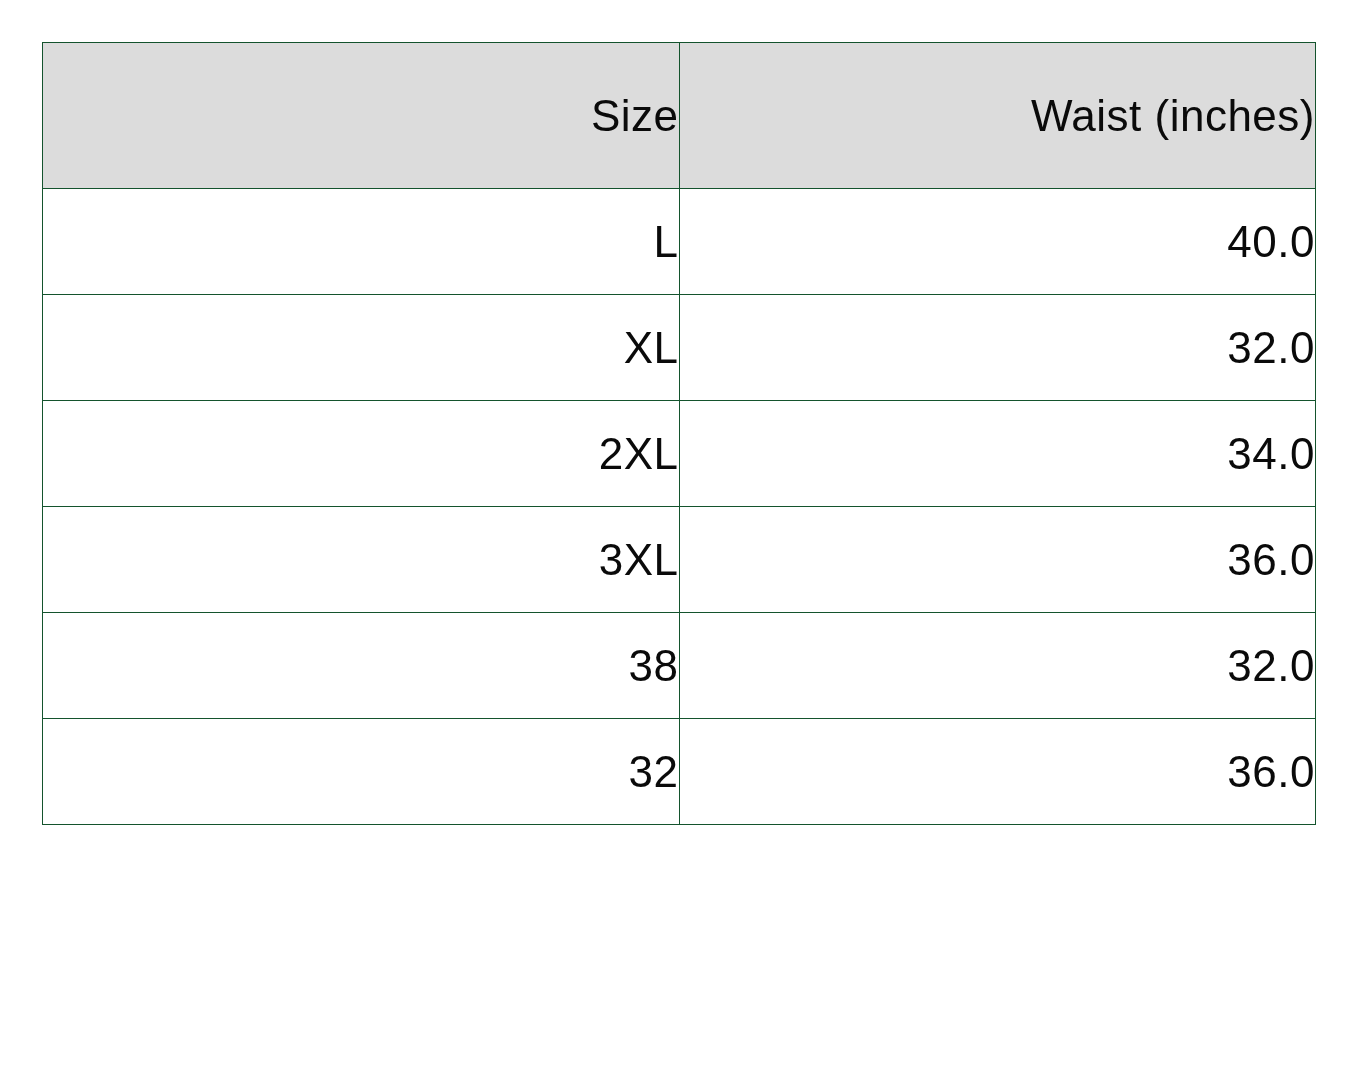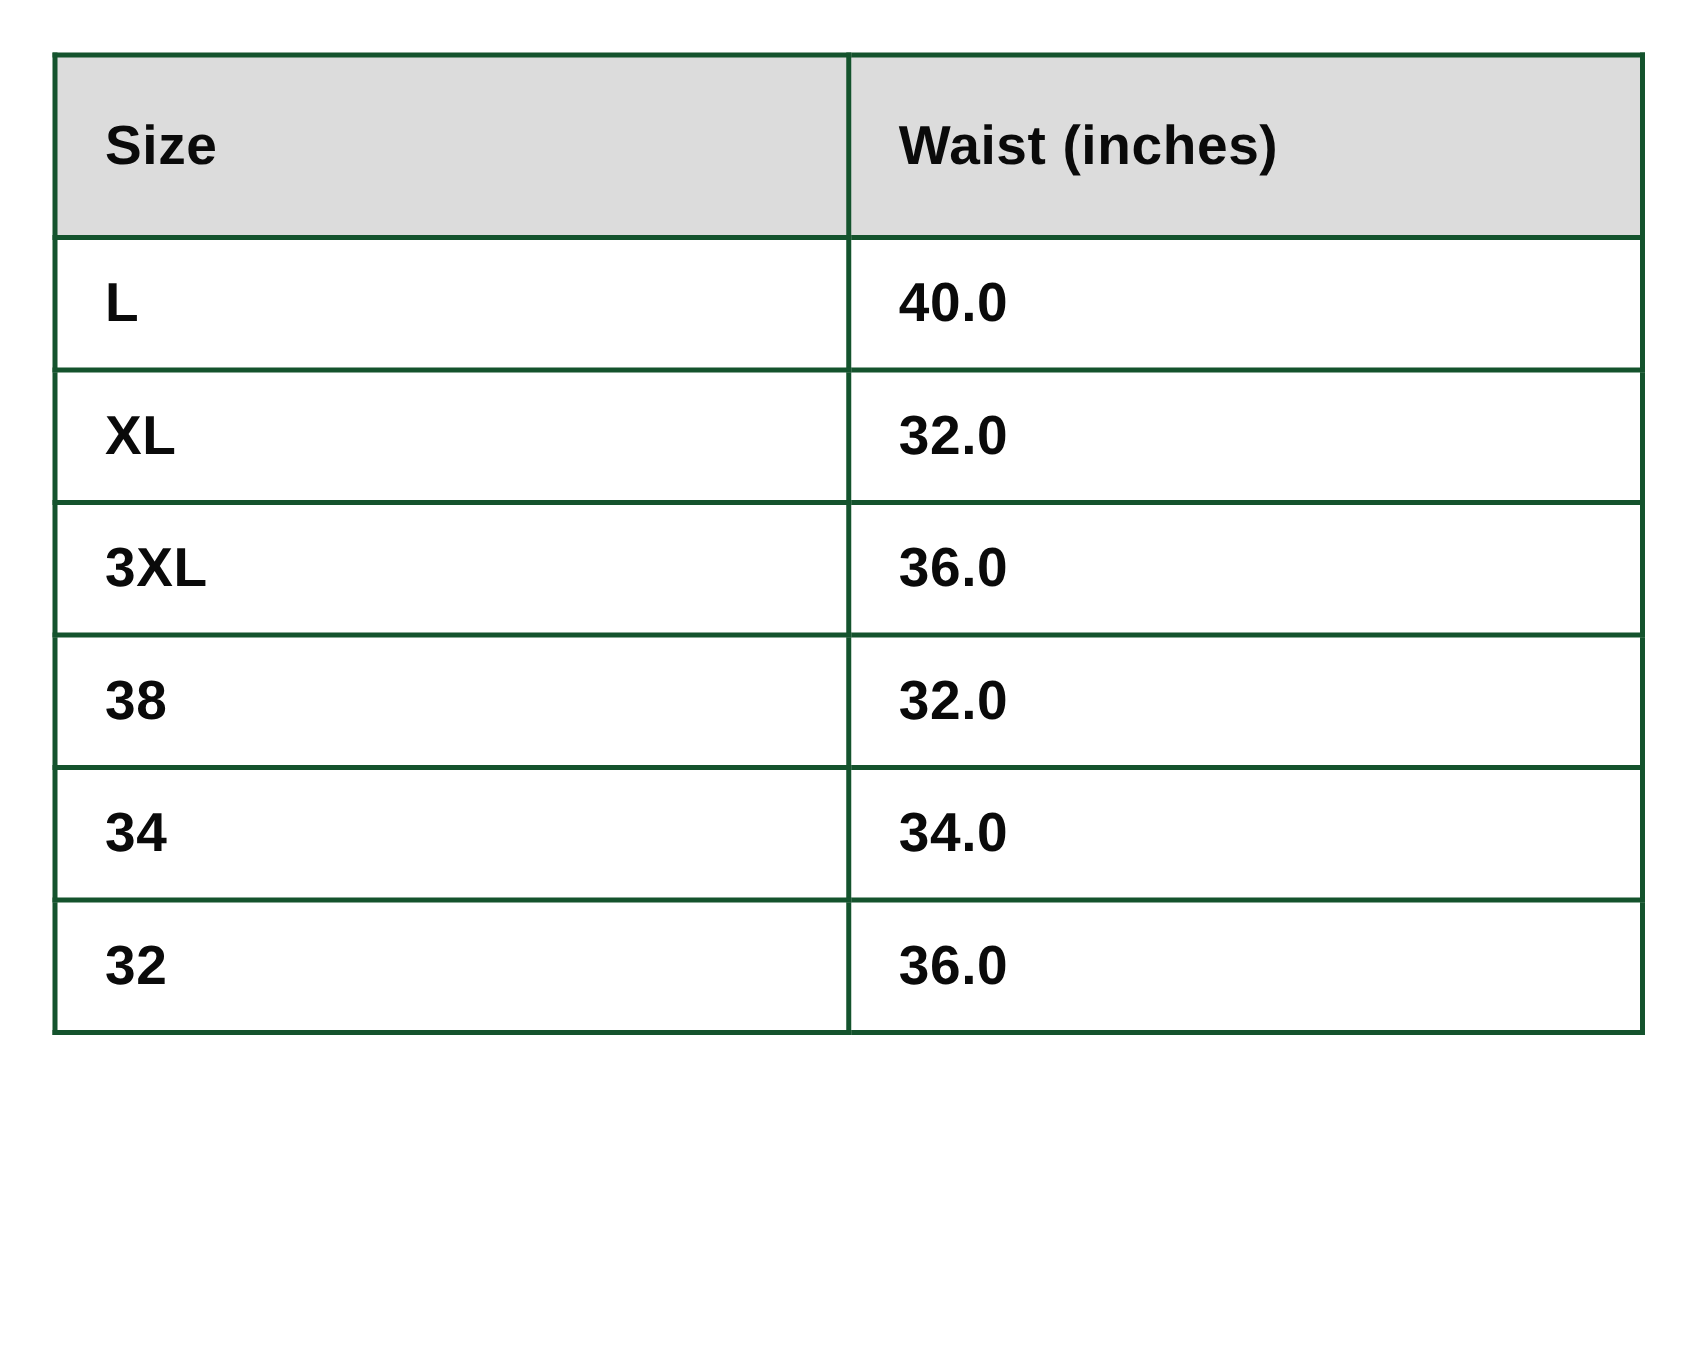--- a/index.html
+++ b/index.html
@@ -16,27 +16,27 @@
     top: 42px;
   }
   table.size-chart {
     border-collapse: collapse;
     width: 1274px;
     table-layout: fixed;
     background: #ffffff;
   }
   table.size-chart th,
   table.size-chart td {
-    border: 4px solid #14532d;
+    border: 1px solid #14532d;
     width: 50%;
-    text-align: left;
+    text-align: right;
     vertical-align: middle;
     padding: 0 0 0 38px;
     color: #0a0a0a;
-    font-weight: bold;
+    font-weight: normal;
     font-size: 44px;
     letter-spacing: 0.5px;
     box-sizing: border-box;
   }
   table.size-chart th {
     background: #dcdcdc;
     height: 146px;
   }
   table.size-chart td {
     background: #ffffff;
@@ -57,30 +57,30 @@
     <tbody>
       <tr>
         <td>L</td>
         <td>40.0</td>
       </tr>
       <tr>
         <td>XL</td>
         <td>32.0</td>
       </tr>
       <tr>
+        <td>2XL</td>
+        <td>34.0</td>
+      </tr>
+      <tr>
         <td>3XL</td>
         <td>36.0</td>
       </tr>
       <tr>
         <td>38</td>
         <td>32.0</td>
-      </tr>
-      <tr>
-        <td>34</td>
-        <td>34.0</td>
       </tr>
       <tr>
         <td>32</td>
         <td>36.0</td>
       </tr>
     </tbody>
   </table>
 </div>
 
 </body></html>

